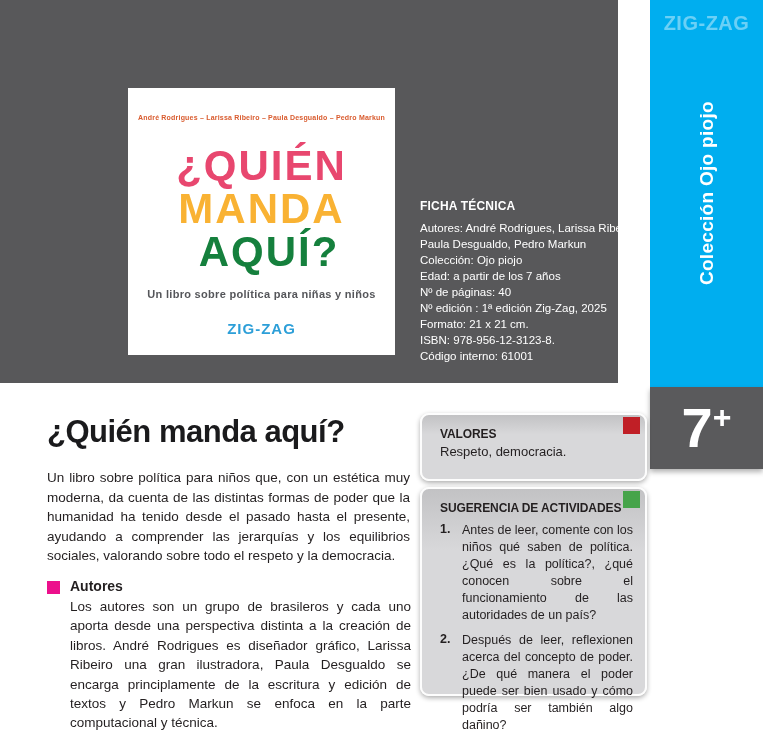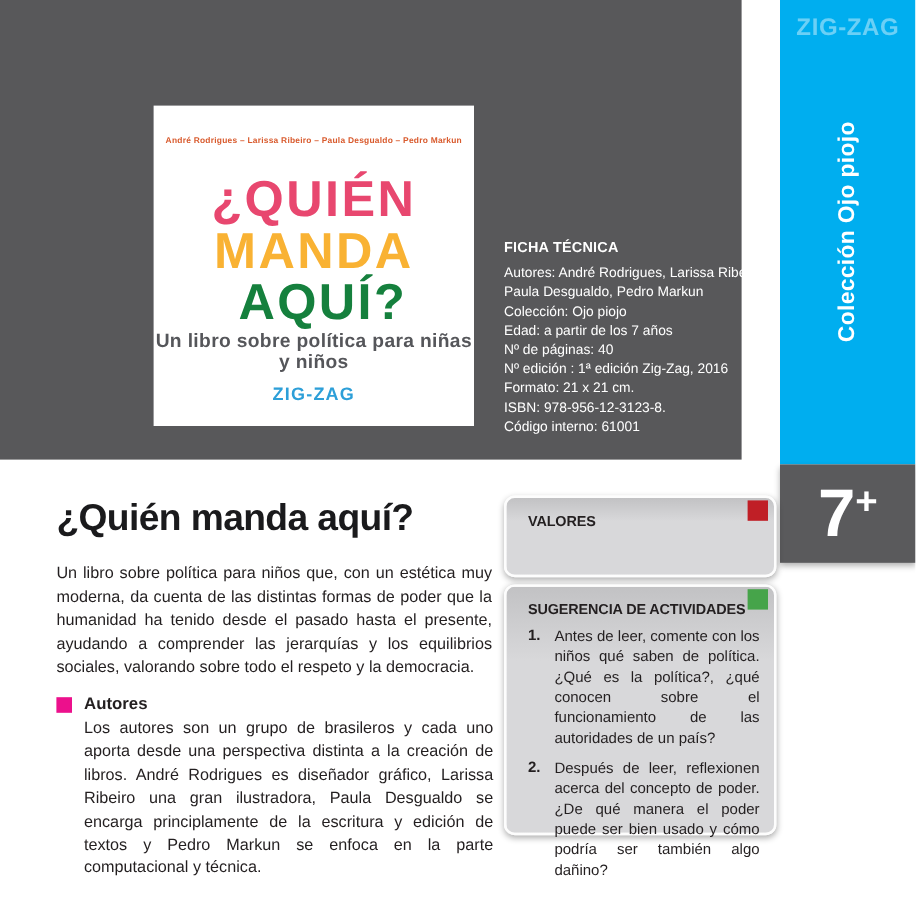--- a/index.html
+++ b/index.html
@@ -7,21 +7,21 @@
   body { font-family:"Liberation Sans", sans-serif; color:#231f20; }
   .page { position:relative; width:763px; height:756px; background:#ffffff; overflow:hidden; }
 
   
   .header-band { position:absolute; left:0; top:0; width:618px; height:383px; background:#58585a; }
 
   
   .cover { position:absolute; left:128px; top:88px; width:267px; height:267px; background:#ffffff; text-align:center; }
   .cover-authors { position:absolute; left:0; right:0; top:26px; font-size:7px; font-weight:bold; color:#d95b2e; letter-spacing:.2px; }
   .cover-title { position:absolute; left:0; right:0; top:56px; font-weight:bold; font-size:42px; line-height:43px; letter-spacing:2px; }
-  .cover-subtitle { position:absolute; left:0; right:0; top:188px; font-size:16px; font-weight:bold; color:#55565a; letter-spacing:.3px; }
+  .cover-subtitle { position:absolute; left:0; right:0; top:200px; font-size:11px; font-weight:bold; color:#55565a; letter-spacing:.3px; }
   .cover-publisher { position:absolute; left:0; right:0; top:232px; font-size:15px; font-weight:bold; letter-spacing:1px; }
 
   
   .ficha { position:absolute; left:420px; top:199px; width:232px; color:#ffffff; }
   .ficha-heading { font-size:12px; font-weight:bold; letter-spacing:.2px; margin-bottom:7px; }
   .ficha-line { font-size:11.5px; line-height:16px; }
 
   
   .brand-band { position:absolute; left:650px; top:0; width:113px; height:387px; background:#00aeef; }
   .brand { margin-top:12px; text-align:center; font-size:20px; font-weight:bold; letter-spacing:.5px; color:rgba(255,255,255,.42); }
@@ -77,21 +77,21 @@
     </div>
 
     <div class="ficha">
       <div class="ficha-heading">FICHA TÉCNICA</div>
       <div class="ficha-lines">
 
       <div class="ficha-line">Autores: André Rodrigues, Larissa Ribeiro, Paula Desgualdo, Pedro Markun</div>
           <div class="ficha-line">Colección: Ojo piojo</div>
           <div class="ficha-line">Edad: a partir de los 7 años</div>
           <div class="ficha-line">Nº de páginas: 40</div>
-          <div class="ficha-line">Nº edición : 1ª edición Zig-Zag, 2016</div>
+          <div class="ficha-line">Nº edición : 1ª edición Zig-Zag, 2025</div>
           <div class="ficha-line">Formato: 21 x 21 cm.</div>
           <div class="ficha-line">ISBN: 978-956-12-3123-8.</div>
           <div class="ficha-line">Código interno: 61001</div>
         </div>
     </div>
   </div>
 
   <div class="brand-band" style="background: rgb(0, 174, 239);">
     <div class="brand">ZIG-ZAG</div>
     <div class="collection-wrap">
@@ -110,20 +110,21 @@
 
   <div class="autores-row">
     <span class="bullet" style="background: rgb(236, 16, 140);"></span>
     <span class="autores-heading">Autores</span>
   </div>
   <p class="autores-text">Los autores son un grupo de brasileros y cada uno aporta desde una perspectiva distinta a la creación de libros. André Rodrigues es diseñador gráfico, Larissa Ribeiro una gran ilustradora, Paula Desgualdo se encarga principlamente de la escritura y edición de textos y Pedro Markun se enfoca en la parte computacional y técnica.</p>
 
   <section class="panel panel-valores">
     <span class="badge" style="background: rgb(192, 31, 38);"></span>
     <div class="panel-heading">VALORES</div>
+    <div class="panel-text">Respeto, democracia.</div>
   </section>
 
   <section class="panel panel-actividades">
     <span class="badge" style="background: rgb(70, 164, 74);"></span>
     <div class="panel-heading">SUGERENCIA DE ACTIVIDADES</div>
     <div class="act-list">
 
     <div class="act-item">
         <span class="act-num">1.</span>
         <span class="act-text">Antes de leer, comente con los niños qué saben de política. ¿Qué es la política?, ¿qué conocen sobre el funcionamiento de las autoridades de un país?</span>

